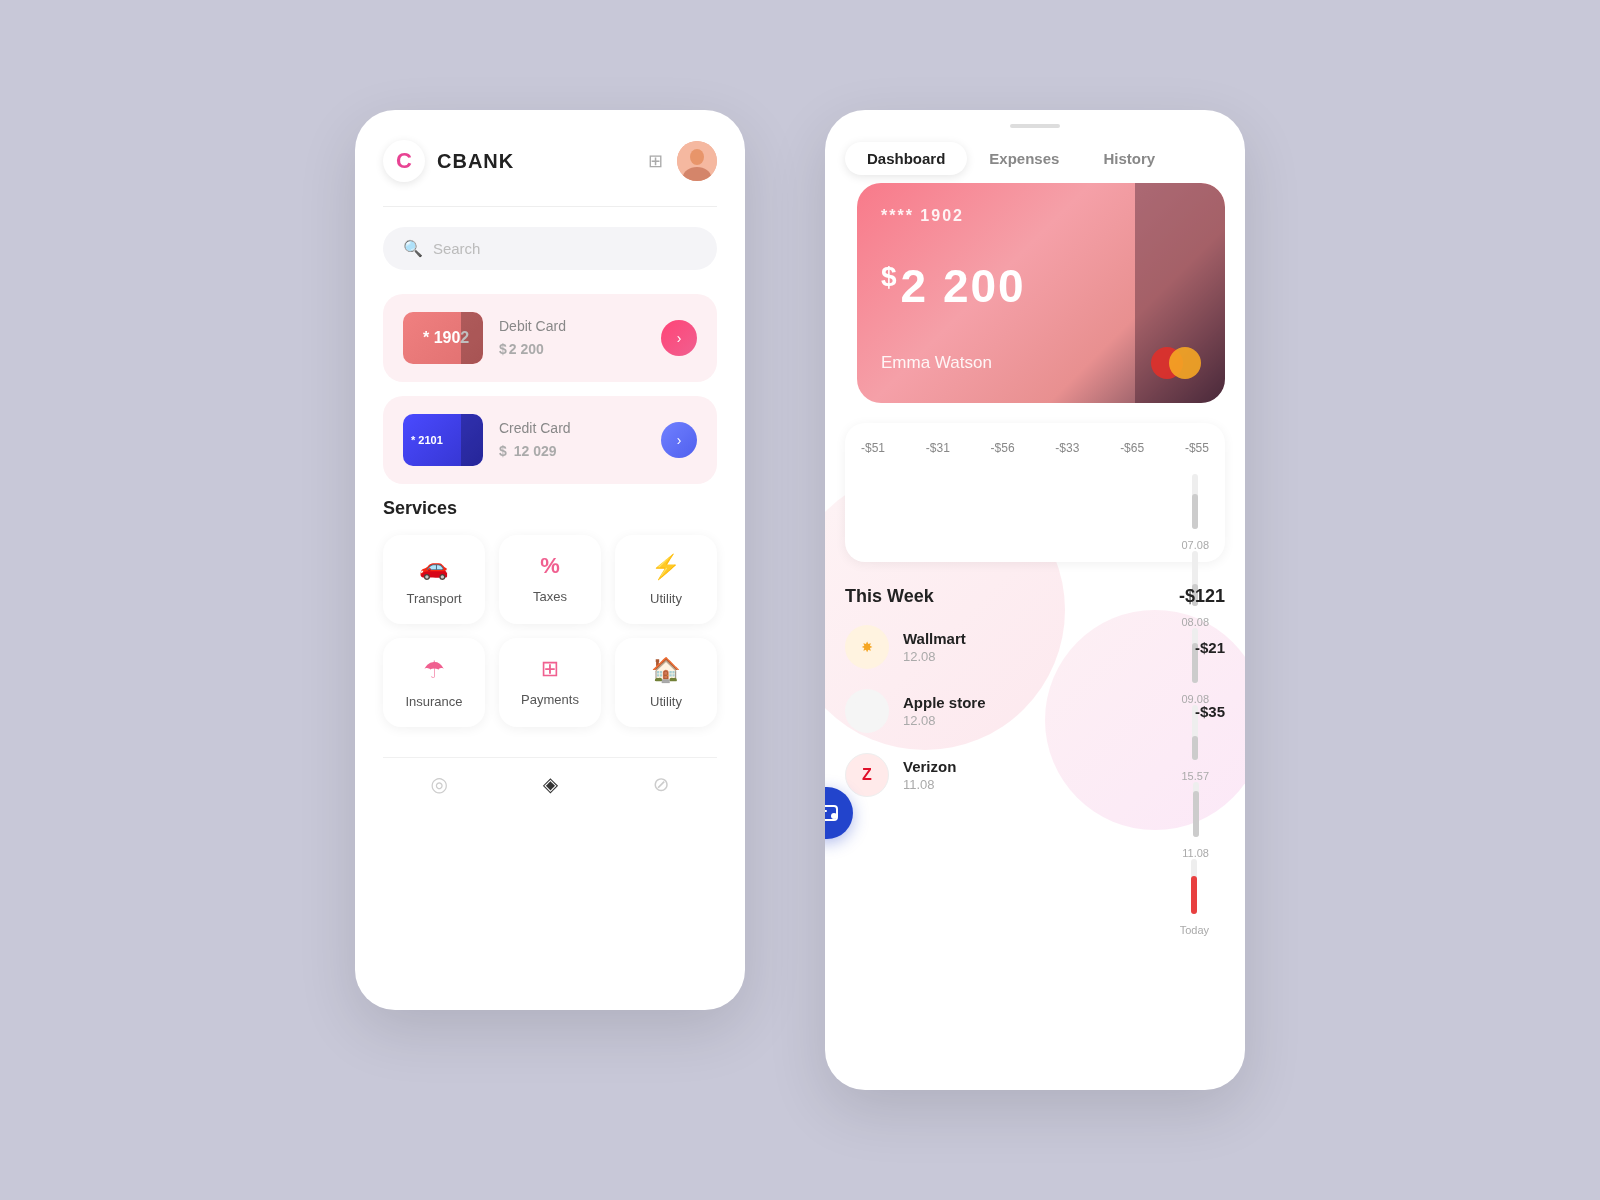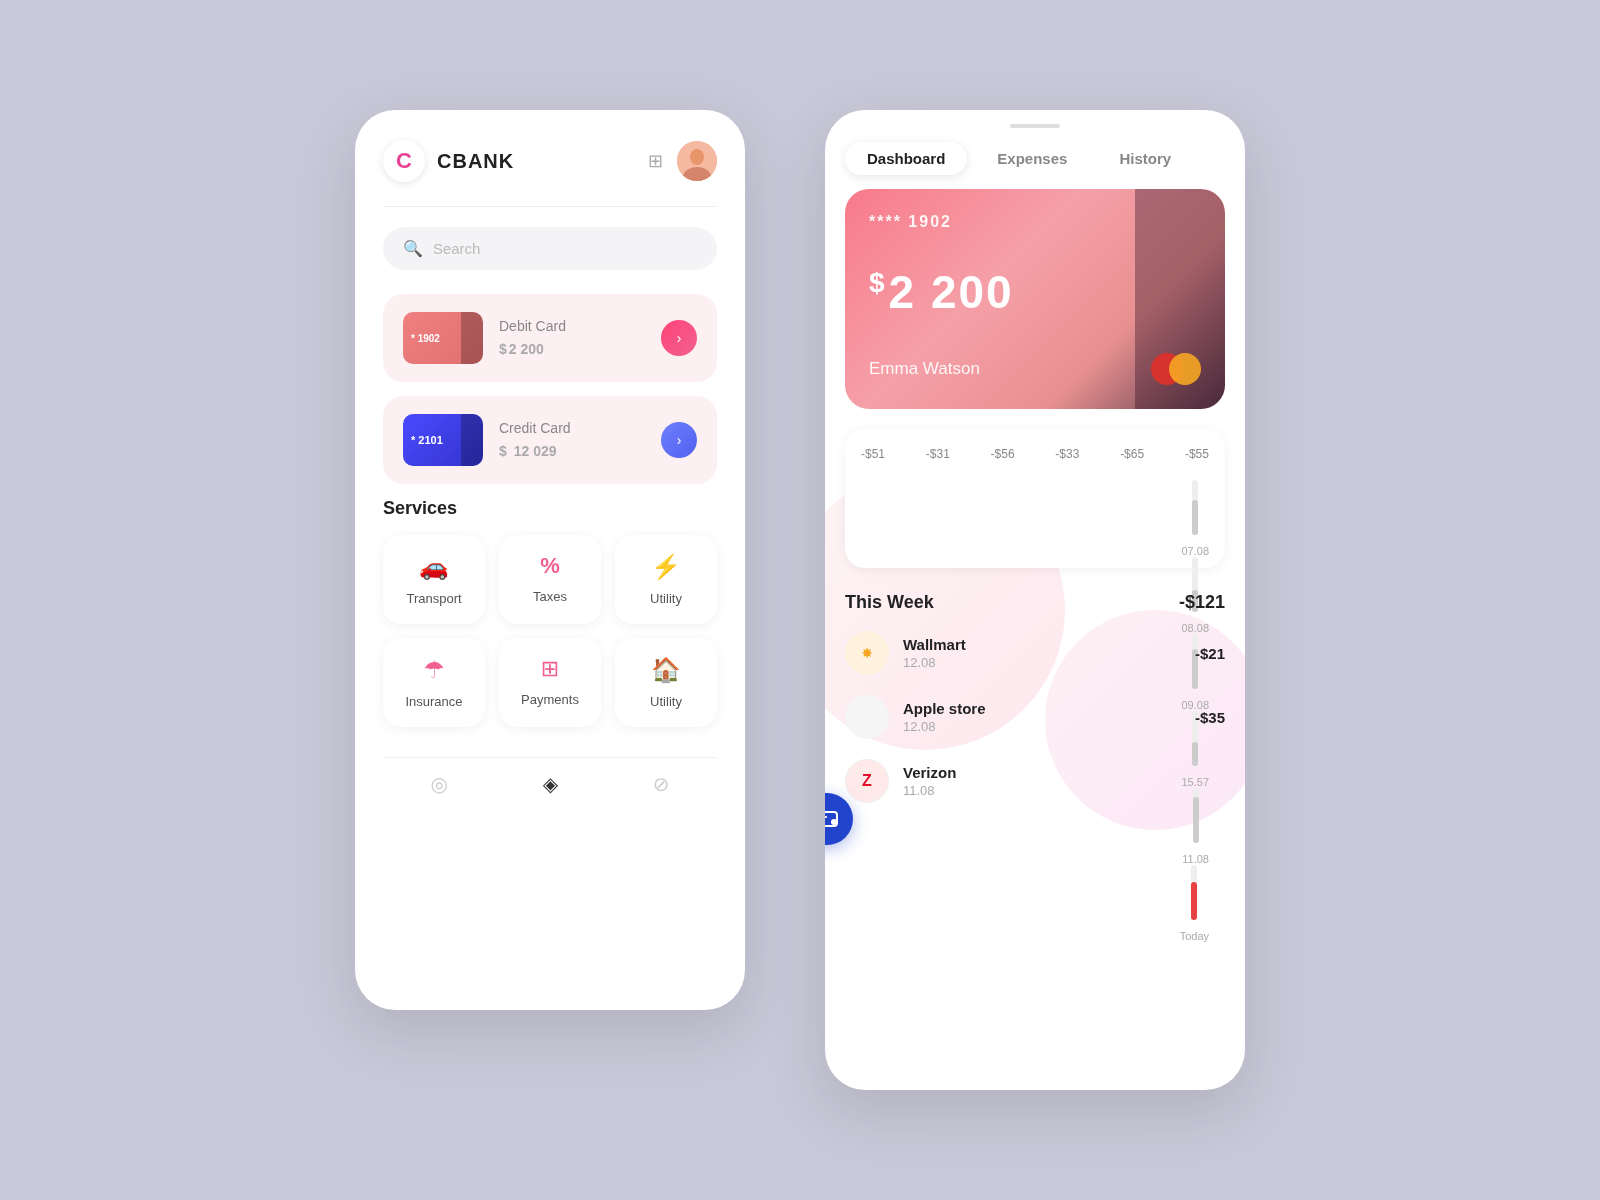--- a/index.html
+++ b/index.html
@@ -99,22 +99,22 @@
       position: relative;
     }
     .mini-card-debit::after {
       content: '';
       position: absolute; right: 0; top: 0; bottom: 0;
       width: 22px;
       background: rgba(0,0,0,0.25);
       border-radius: 0 10px 10px 0;
     }
     .mini-card-debit-text {
-      position: absolute; left: 8px; top: 50%; transform: translateY(-50%);
-      color: #fff; font-size: 10px; font-weight: 700;
+      position: absolute; left: 20px; top: 50%; transform: translateY(-50%);
+      color: #fff; font-size: 16px; font-weight: 700;
     }
     .mini-card-credit {
       width: 80px; height: 52px;
       background: linear-gradient(135deg, #4a4aff, #3333cc);
       border-radius: 10px;
       display: flex; align-items: center; justify-content: flex-end;
       overflow: hidden;
       position: relative;
     }
     .mini-card-credit::after {
@@ -186,39 +186,39 @@
     }
     .phone-top-bar {
       display: flex; justify-content: center; padding: 14px 0 0 0;
       margin-bottom: 4px;
     }
     .top-bar-line {
       width: 50px; height: 4px; background: #ddd; border-radius: 2px;
     }
     .tabs {
       display: flex; align-items: center;
-      padding: 10px 20px 14px 20px;
-      gap: 8px;
+      padding: 10px 20px 8px 20px;
+      gap: 0;
     }
     .tab {
       padding: 8px 22px;
       border-radius: 22px;
       font-size: 15px;
       font-weight: 600;
       color: #888;
       cursor: pointer;
     }
     .tab.active {
       background: #fff;
       color: #222;
       box-shadow: 0 2px 10px rgba(0,0,0,0.1);
     }
 
     
-    .big-card-container { padding: 0 20px; margin-bottom: 20px; }
+    .big-card-container { padding: 0 20px; margin-bottom: 20px; margin-left: 12px; }
     .big-card {
       width: 100%;
       height: 220px;
       border-radius: 24px;
       background: linear-gradient(135deg, #f87a8a 0%, #f5a0a8 40%, #e89090 70%, #5a3a4a 100%);
       padding: 24px 24px;
       position: relative;
       overflow: hidden;
       display: flex; flex-direction: column; justify-content: space-between;
     }

